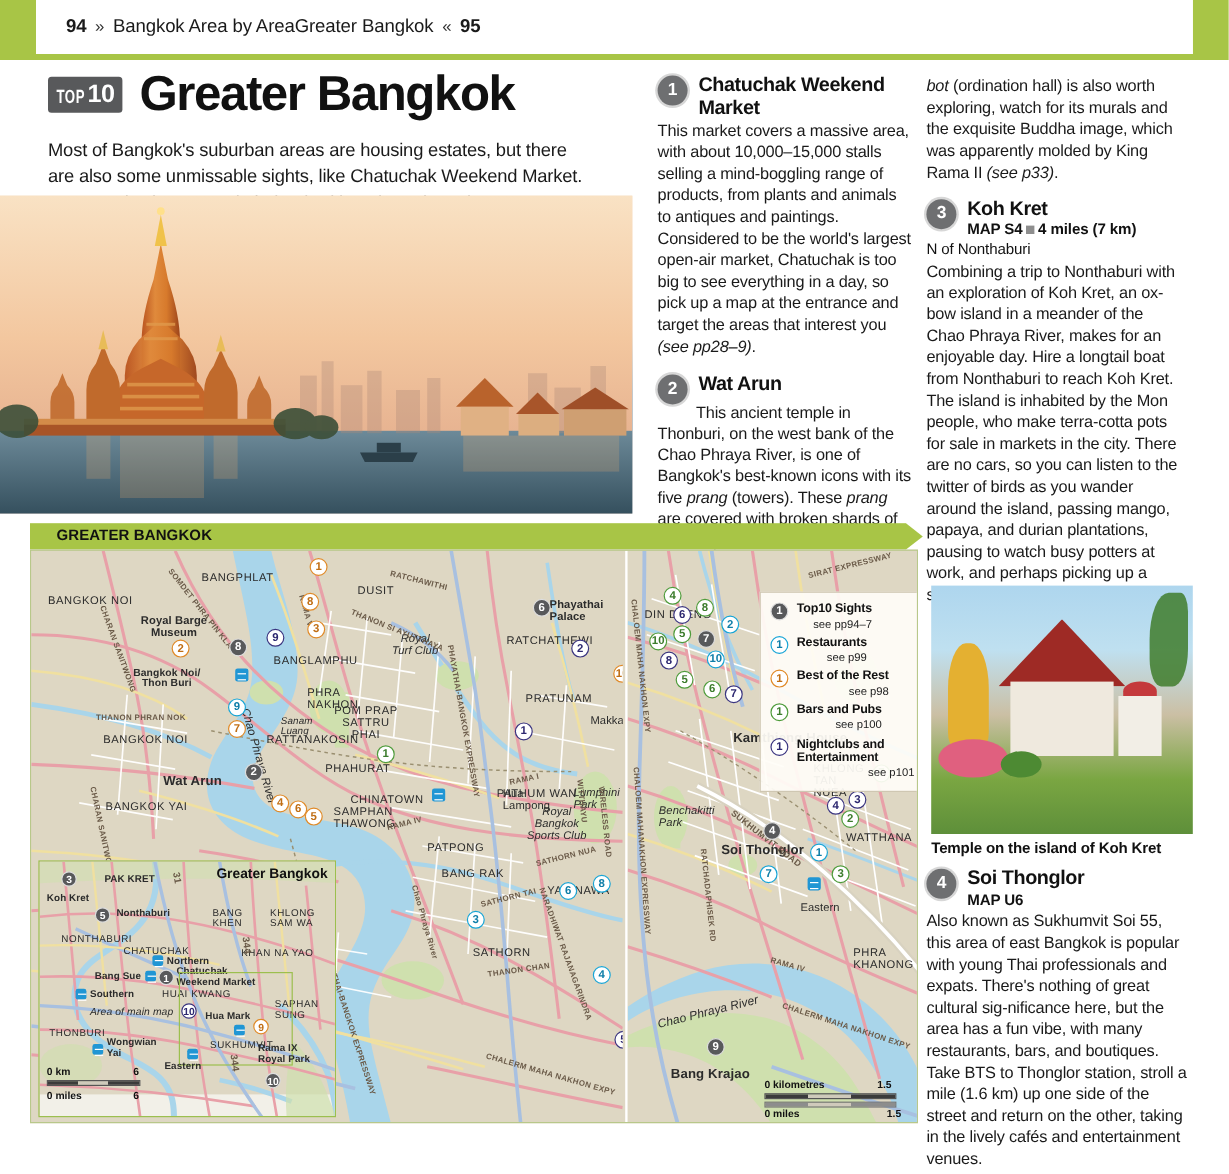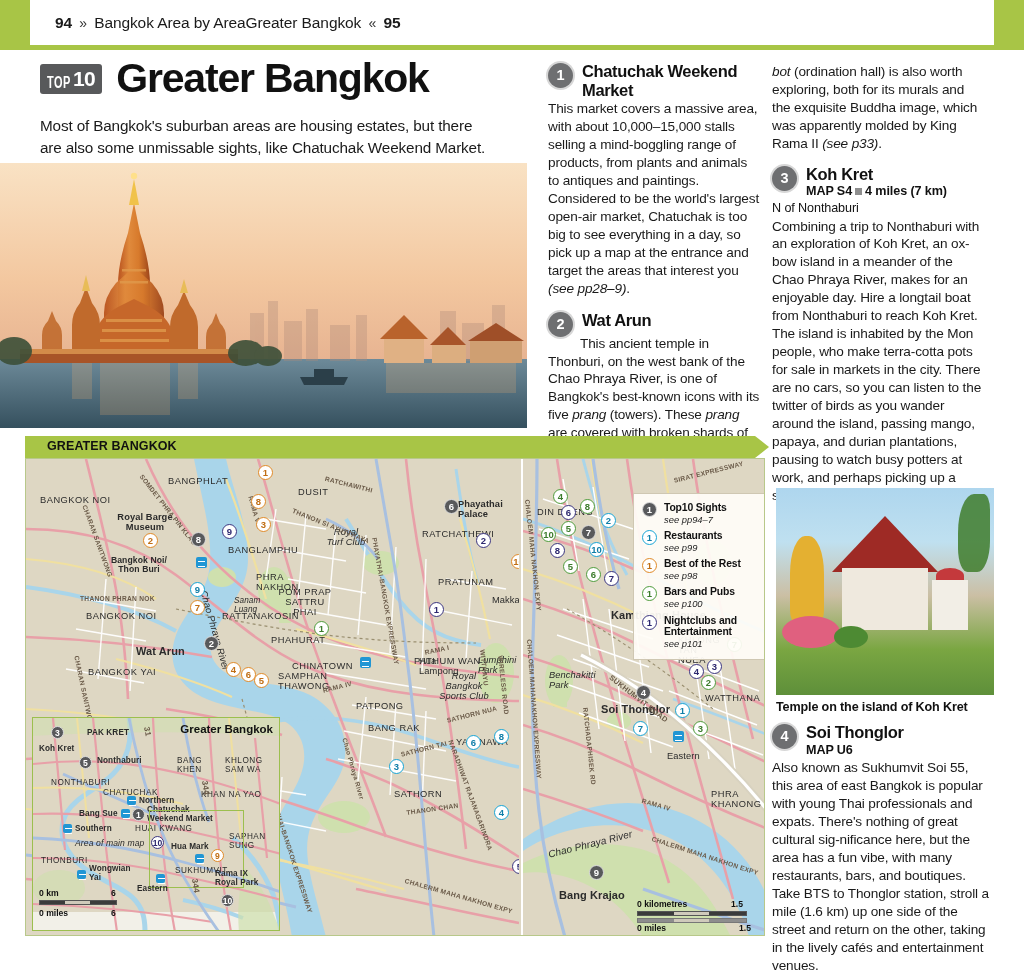--- a/index.html
+++ b/index.html
@@ -147,21 +147,21 @@
 
   
   .legend {
     position:absolute; left:110px; top:34px; width:138px;
     background:rgba(255,253,248,0.93); border:1px solid #cfc7b2; padding:8px 8px 9px 8px;
   }
   .leg-row { display:flex; align-items:flex-start; gap:7px; margin-bottom:5px; }
   .leg-row:last-child { margin-bottom:0; }
   .leg-txt { padding-top:0px; }
   .leg-t { font-size:10.4px; font-weight:bold; color:#111; line-height:1.14; letter-spacing:-0.15px;}
-  .leg-s { font-size:9.4px; font-style:italic; color:#222; line-height:1.2; }
+  .leg-s { font-size:9.4px; color:#222; line-height:1.2;text-align:right; }
 
   
   .inset {
     position:absolute; left:6px; top:258px; width:248px; height:214px;
     background:#ded7c3; border:1.6px solid #9cbf4e; overflow:hidden;
   }
   .inset-title { position:absolute; right:6px; top:5px; font-size:11.5px; font-weight:bold; color:#111; }
   .inset .mlbl { font-size:8.2px; }
   .inset .pin { width:13px; height:13px; font-size:8.6px; }
   .aomm { position:absolute; left:116px; top:92px; width:95px; height:78px; border:1.4px solid #9cbf4e; background:transparent; }
@@ -317,21 +317,21 @@
     <div class="entry">
       <div class="entry-head">
         <div class="bullet">2</div>
         <div class="entry-title">Wat Arun</div>
       </div>
       <div class="body-txt"><span style="padding-left:32px">This ancient temple in Thonburi, on the west bank of the Chao Phraya River, is one of Bangkok's best-known icons with its five </span><em>prang</em><span> (towers). These </span><em>prang</em><span> are covered with broken shards of colorful porcelain that create an intriguing abstract pattern when viewed up close. The temple's</span></div>
     </div>
   </div>
 
   <div class="col col3">
-    <div class="body-txt"><em>bot</em><span> (ordination hall) is also worth exploring, both for its murals and the exquisite Buddha image, which was apparently molded by King Rama II </span><em>(see p33)</em><span>.</span></div>
+    <div class="body-txt"><em>bot</em><span> (ordination hall) is also worth exploring, watch for its murals and the exquisite Buddha image, which was apparently molded by King Rama II </span><em>(see p33)</em><span>.</span></div>
     <div class="entry" style="margin-top:12px">
       <div class="entry-head">
         <div class="bullet">3</div>
         <div class="entry-title">Koh Kret</div>
         <div class="maprefline"><span>MAP S4</span><span class="sq"></span><span>4 miles (7 km)</span></div>
       </div>
       <div class="subref">N of Nonthaburi</div>
       <div class="body-txt">Combining a trip to Nonthaburi with an exploration of Koh Kret, an ox-bow island in a meander of the Chao Phraya River, makes for an enjoyable day. Hire a longtail boat from Nonthaburi to reach Koh Kret. The island is inhabited by the Mon people, who make terra-cotta pots for sale in markets in the city. There are no cars, so you can listen to the twitter of birds as you wander around the island, passing mango, papaya, and durian plantations, pausing to watch busy potters at work, and perhaps picking up a sample of their work.</div>
     </div>
   </div>

